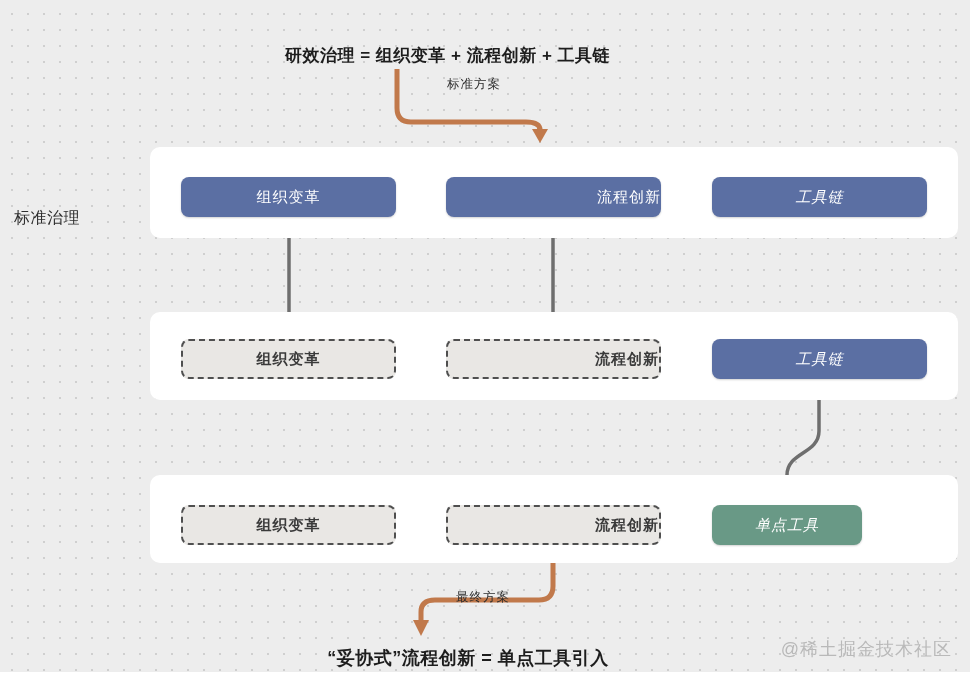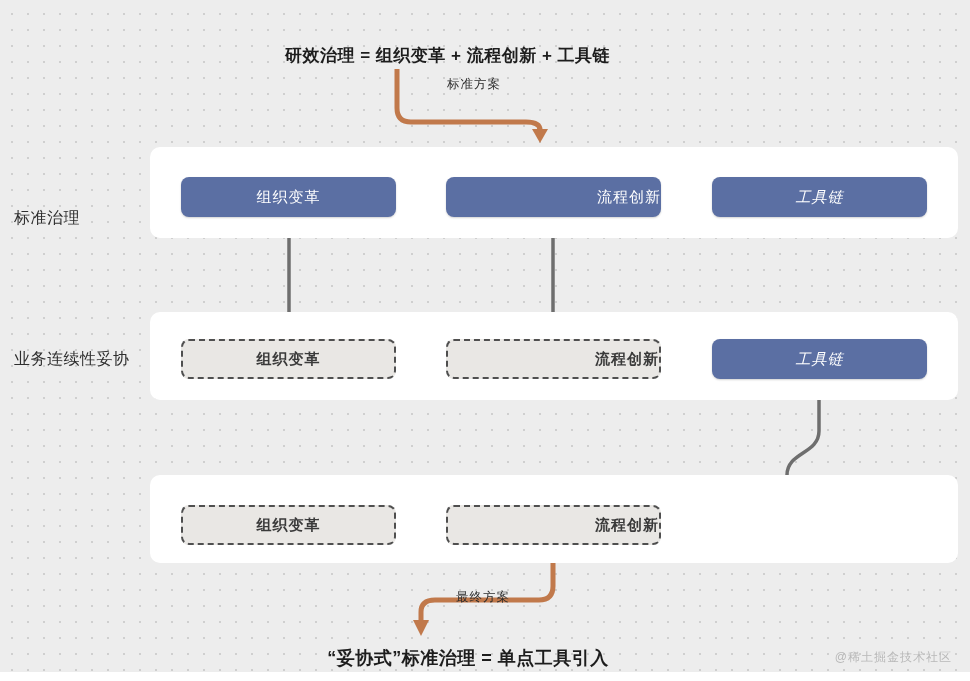--- a/index.html
+++ b/index.html
@@ -58,21 +58,21 @@
     font-size:12.5px;color:#2b2b2b;font-weight:500;letter-spacing:1px;
   }
   .arrow-label.standard{left:414px;top:76px;}
   .arrow-label.final{left:423px;top:589px;}
   .conclusion{
     position:absolute;left:308px;top:646px;width:320px;text-align:center;
     font-size:18px;font-weight:600;color:#1d1d1d;letter-spacing:.5px;
   }
   .watermark{
     position:absolute;right:18px;top:637px;
-    font-size:12px;color:#b9b9b9;letter-spacing:1px;margin-top:12px;
+    font-size:18px;color:#b9b9b9;letter-spacing:1px;
   }
   .bottom-strip{
     position:absolute;left:0;top:672px;width:970px;height:9px;background:#ffffff;
   }
 </style>
 </head>
 <body>
 
 <div class="canvas">
 
@@ -102,30 +102,30 @@
   </svg>
 
   <div class="arrow-label standard">标准方案</div>
   <div class="arrow-label final">最终方案</div>
 
   <div class="band band-1"></div>
   <div class="band band-2"></div>
   <div class="band band-3"></div>
 
   <div class="row-label l1">标准治理</div>
-  <div class="row-label l2">业务连续性妥协</div>
 
   <div class="node blue c1 r1">组织变革</div>
   <div class="node blue c2 r1">流程创新</div>
   <div class="node blue c3 r1">工具链</div>
 
   <div class="node dashed c1 r2">组织变革</div>
   <div class="node dashed c2 r2">流程创新</div>
   <div class="node blue c3 r2">工具链</div>
 
   <div class="node dashed c1 r3">组织变革</div>
   <div class="node dashed c2 r3">流程创新</div>
+  <div class="node green c3 r3">单点工具</div>
 
-  <div class="conclusion">“妥协式”标准治理 = 单点工具引入</div>
+  <div class="conclusion">“妥协式”流程创新 = 单点工具引入</div>
   <div class="watermark">@稀土掘金技术社区</div>
   <div class="bottom-strip"></div>
 
 </div>
 
 </body></html>

